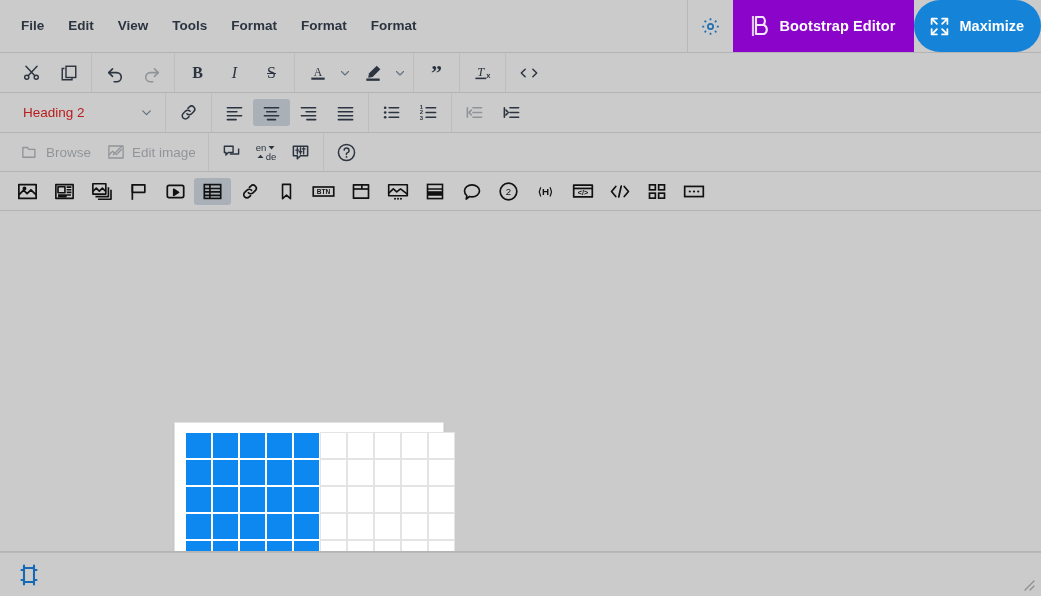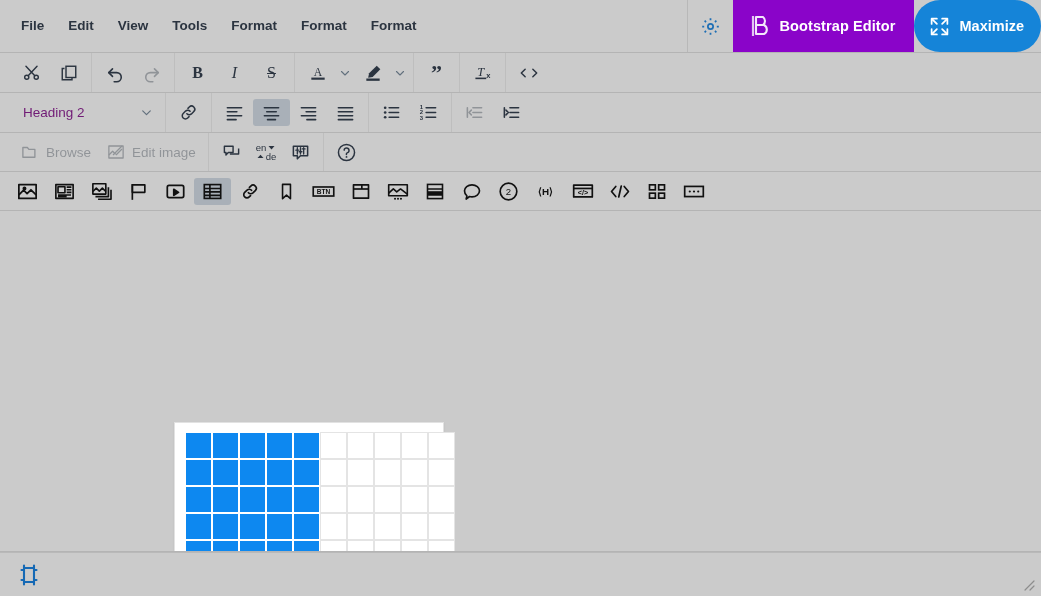--- a/index.html
+++ b/index.html
@@ -119,21 +119,21 @@
 
   
   .style-select {
     width: 148px;
     height: 28px;
     display: flex;
     align-items: center;
     justify-content: space-between;
     padding: 0 8px 0 10px;
     font-size: 13.5px;
-    color: #701a75;
+    color: #b91c1c;
     cursor: pointer;
     box-sizing: border-box;
   }
 
   .lang-toggle {
     display: flex;
     flex-direction: column;
     align-items: center;
     justify-content: center;
     line-height: 9px;

